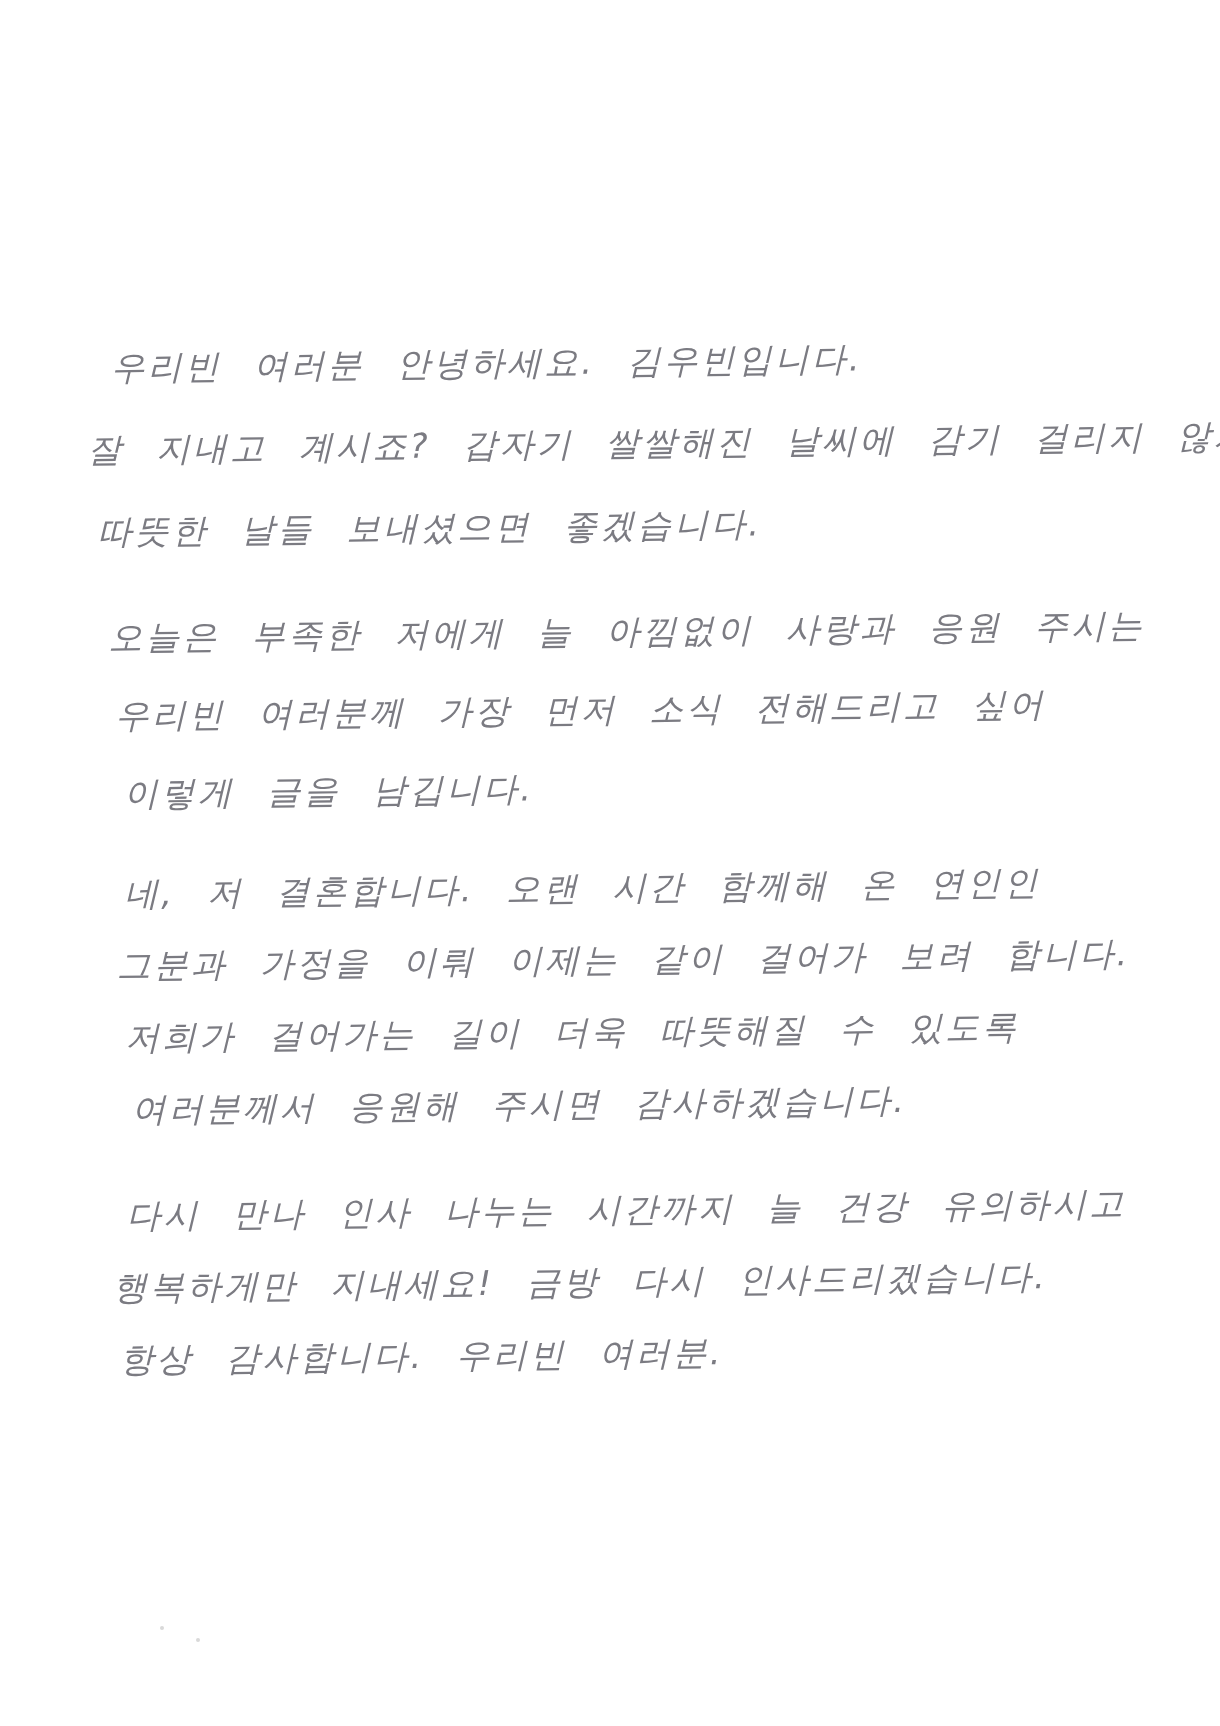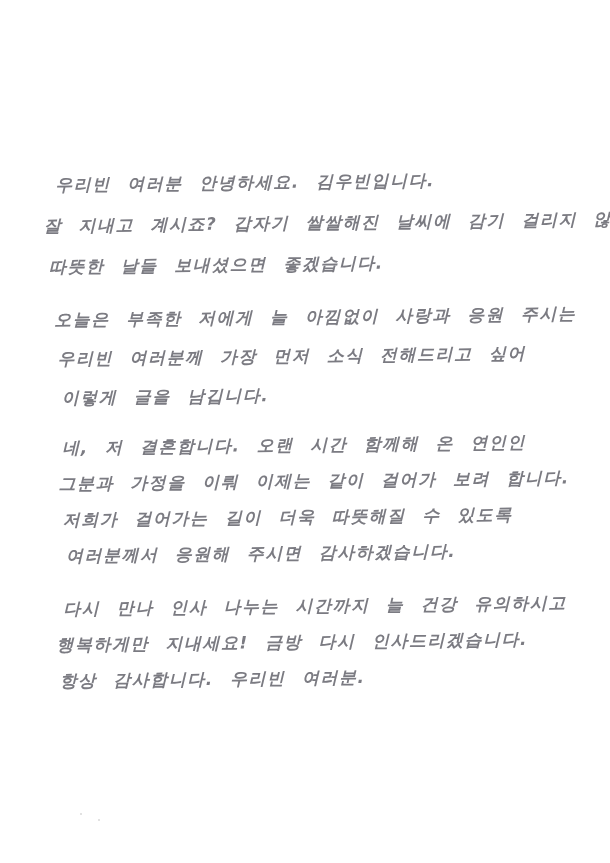--- a/index.html
+++ b/index.html
@@ -7,21 +7,20 @@
     padding: 0;
     background: #ffffff;
   }
   .paper {
     position: relative;
     width: 610px;
     height: 863px;
     background: #ffffff;
     overflow: hidden;
     font-family: "DejaVu Sans", sans-serif;
-    font-weight: bold;
   }
   .letter-body {
     position: absolute;
     inset: 0;
     transform: rotate(-0.4deg);
   }
   .para {
     position: absolute;
     left: 0;
     width: 610px;

